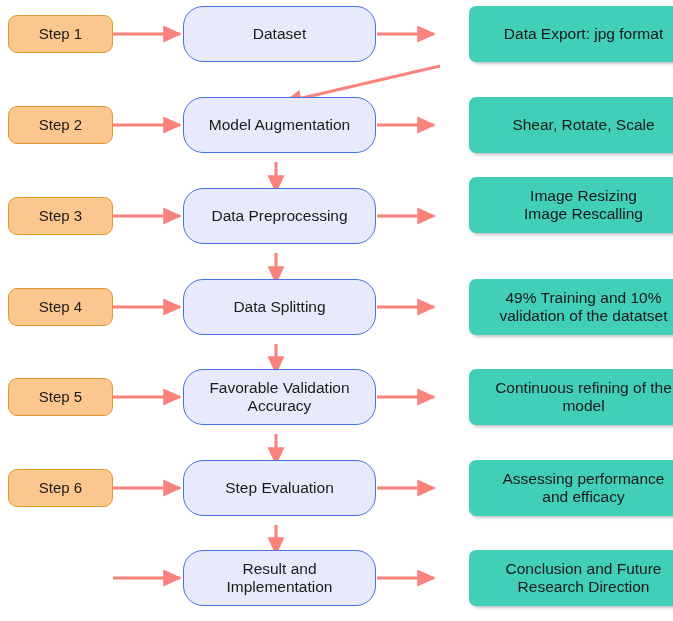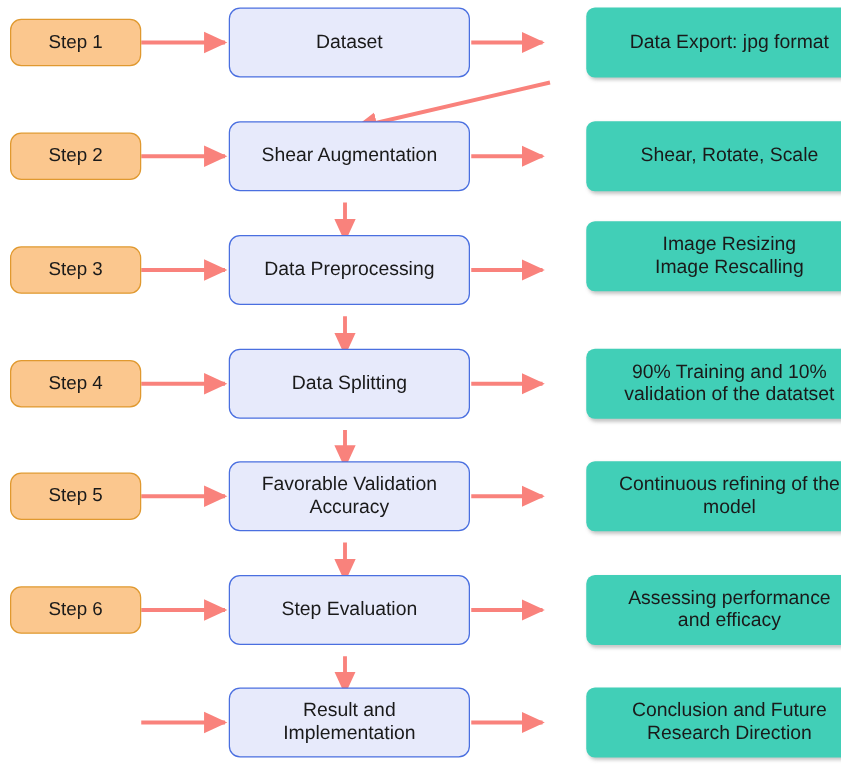--- a/index.html
+++ b/index.html
@@ -44,21 +44,21 @@
     border: 1.6px solid #e0992f;
     border-radius: 9px;
     font-size: 15px;
   }
   .node-main {
     left: 183px;
     width: 193px;
     height: 56px;
     background: #e7eafb;
     border: 1.8px solid #4a6fe0;
-    border-radius: 9px;
+    border-radius: 20px;
     font-size: 15.5px;
   }
   .node-detail {
     left: 437px;
     width: 229px;
     height: 56px;
     background: #41cfb7;
     border: none;
     border-radius: 7px;
     font-size: 15.5px;
@@ -117,21 +117,21 @@
     <span class="node-label">Dataset</span>
   </div>
   <div class="node node-detail" style="top:6px">
     <span class="node-label">Data Export: jpg format</span>
   </div>
 
   <div class="node node-step" style="top:106px">
     <span class="node-label">Step 2</span>
   </div>
   <div class="node node-main" style="top:97px">
-    <span class="node-label">Shear Augmentation</span>
+    <span class="node-label">Model Augmentation</span>
   </div>
   <div class="node node-detail" style="top:97px">
     <span class="node-label">Shear, Rotate, Scale</span>
   </div>
 
   <div class="node node-step" style="top:197px">
     <span class="node-label">Step 3</span>
   </div>
   <div class="node node-main" style="top:188px">
     <span class="node-label">Data Preprocessing</span>
@@ -141,21 +141,21 @@
 Image Rescalling</span>
   </div>
 
   <div class="node node-step" style="top:288px">
     <span class="node-label">Step 4</span>
   </div>
   <div class="node node-main" style="top:279px">
     <span class="node-label">Data Splitting</span>
   </div>
   <div class="node node-detail" style="top:279px">
-    <span class="node-label">90% Training and 10%
+    <span class="node-label">49% Training and 10%
 validation of the datatset</span>
   </div>
 
   <div class="node node-step" style="top:378px">
     <span class="node-label">Step 5</span>
   </div>
   <div class="node node-main" style="top:369px">
     <span class="node-label">Favorable Validation
 Accuracy</span>
   </div>

